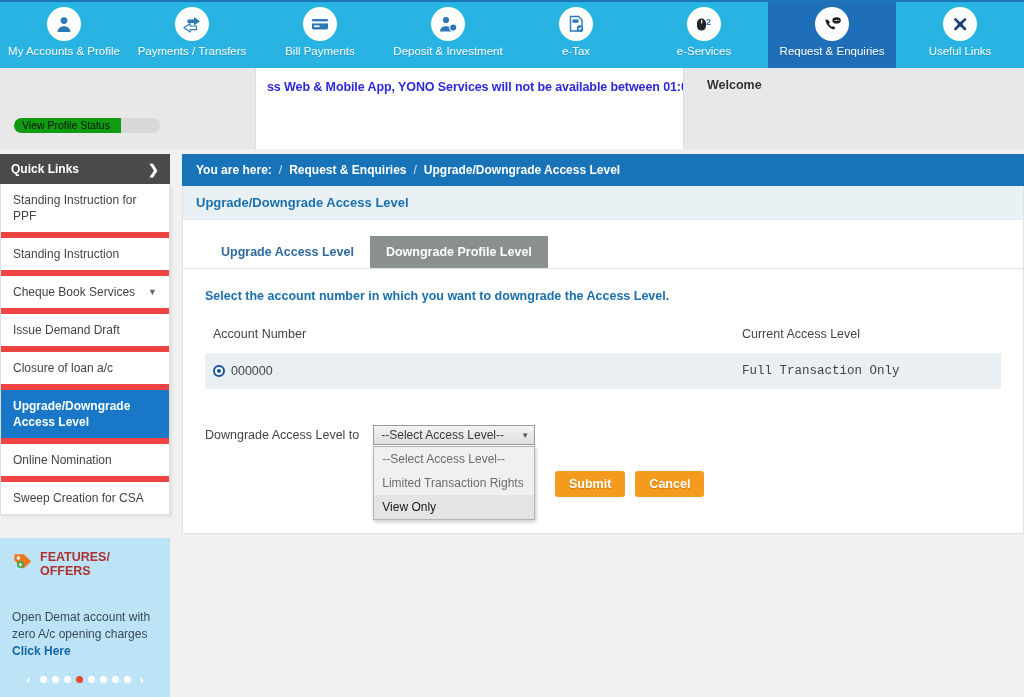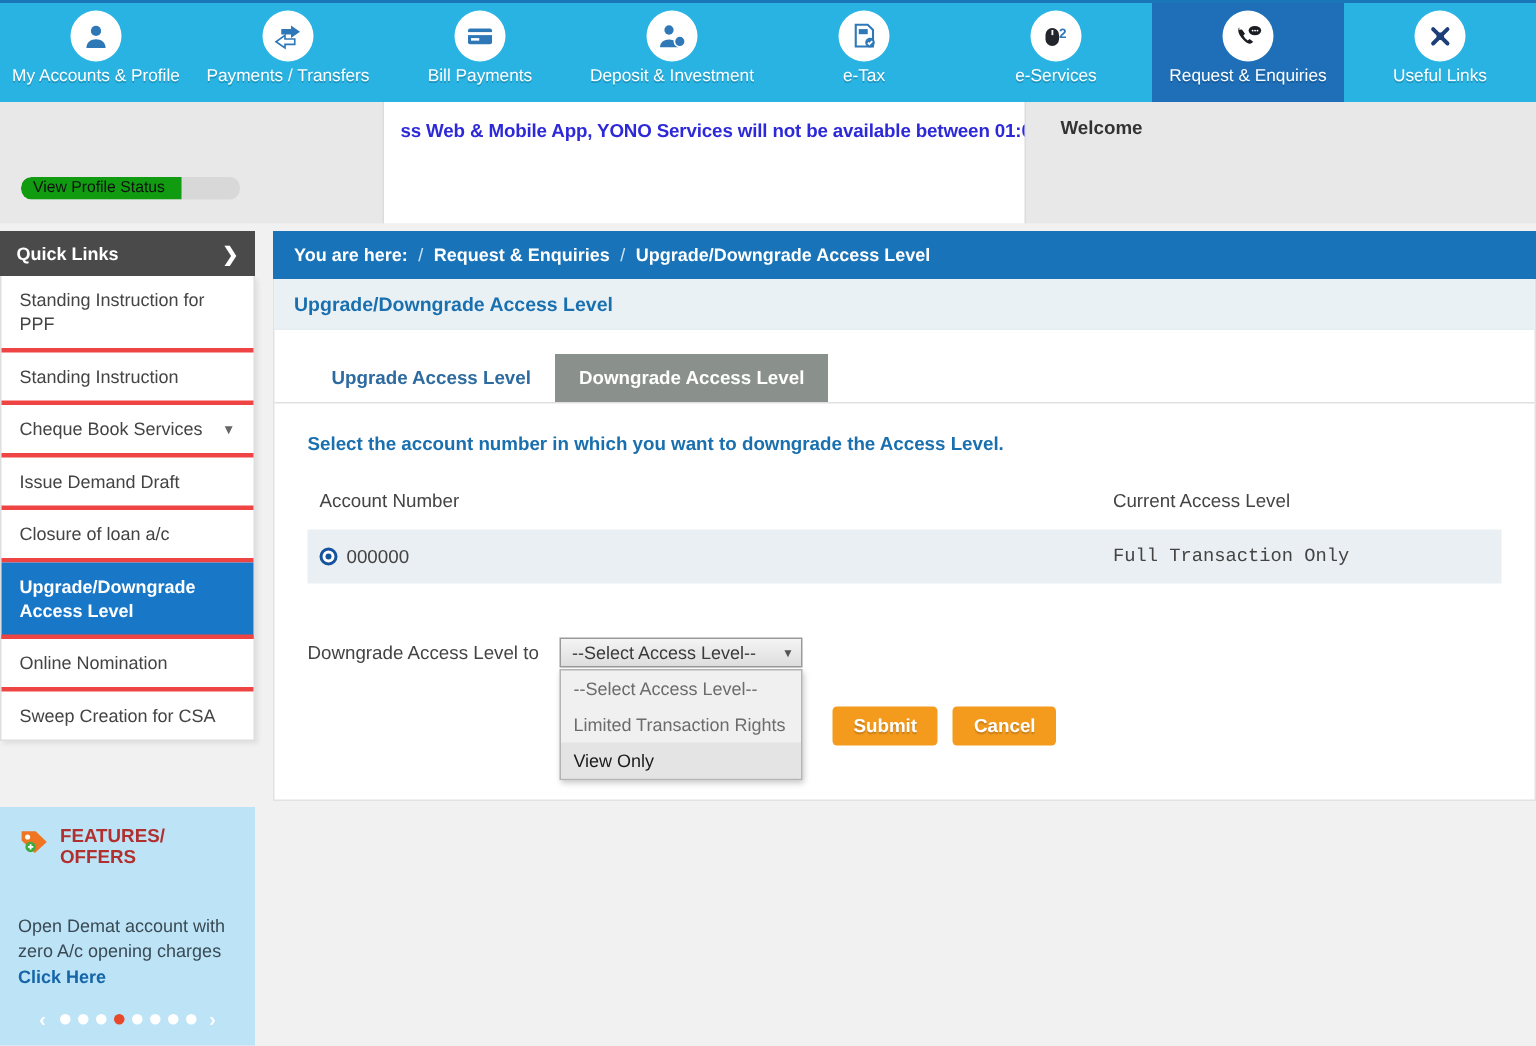--- a/index.html
+++ b/index.html
@@ -127,21 +127,21 @@
     background: #ffffff;
     border: 1px solid #dedede;
     border-top: none;
     box-shadow: 2px 2px 3px rgba(0,0,0,.07);
   }
   .ql-item {
     min-height: 32px;
     padding: 8px 12px;
     font-size: 12px;
     color: #444;
-    border-bottom: 3px solid #ef4444;
+    border-bottom: 6px solid #ef4444;
     line-height: 16px;
     cursor: pointer;
     display: flex; align-items: center; justify-content: space-between;
   }
   .ql-item:last-child { border-bottom: none; }
   .ql-item.active {
     background: #1877c7;
     color: #ffffff;
     font-weight: bold;
   }
@@ -518,21 +518,21 @@
     </div>
 
     <div class="panel">
 
       <div class="panel-title-bar">
         <span class="panel-title">Upgrade/Downgrade Access Level</span>
       </div>
 
       <div class="tabs" id="tabs">
           <div class="tab">Upgrade Access Level</div>
-          <div class="tab active">Downgrade Access Level</div>
+          <div class="tab active">Downgrade Profile Level</div>
         </div>
 
       <div class="form-area">
 
         <div class="instruction">Select the account number in which you want to downgrade the Access Level.</div>
 
         <table class="tbl">
           <thead>
             <tr>
               <th>Account Number</th>

